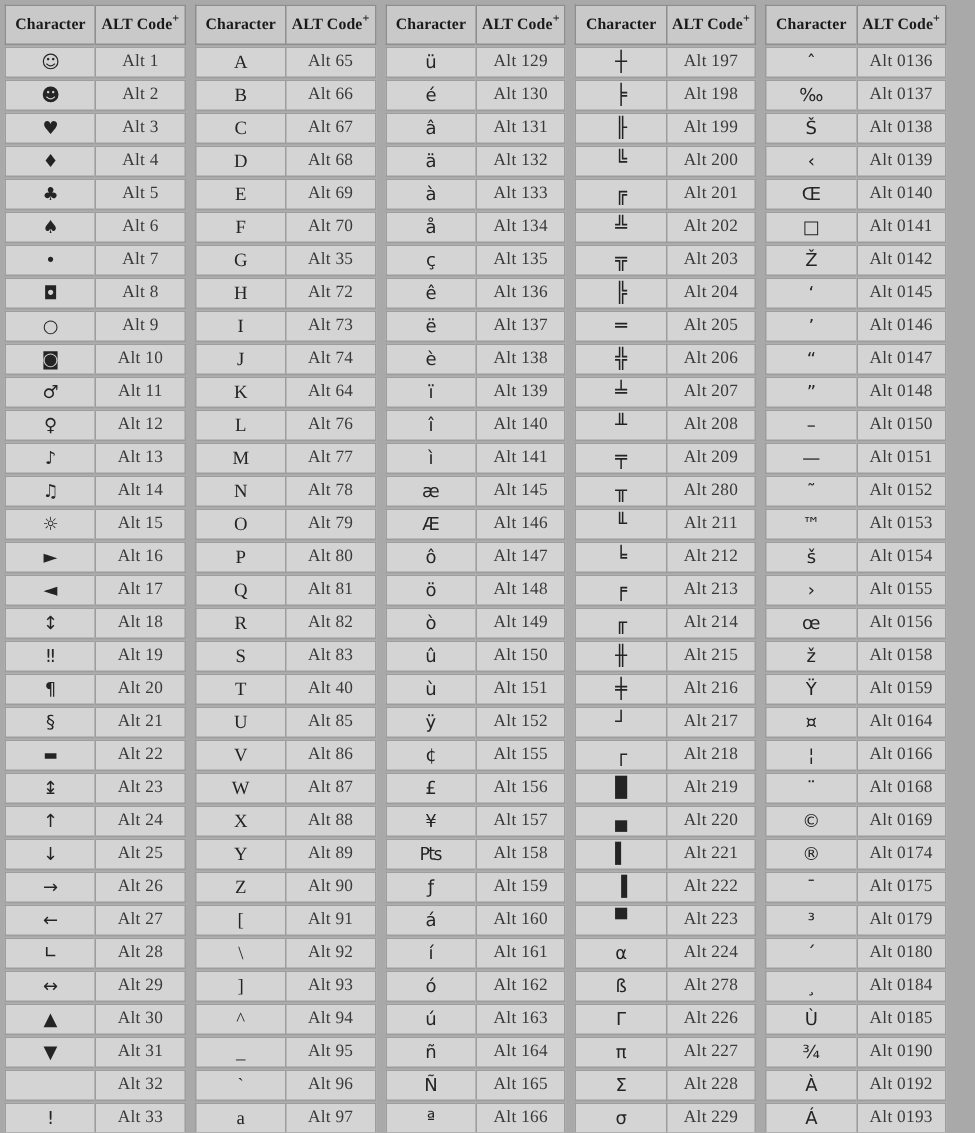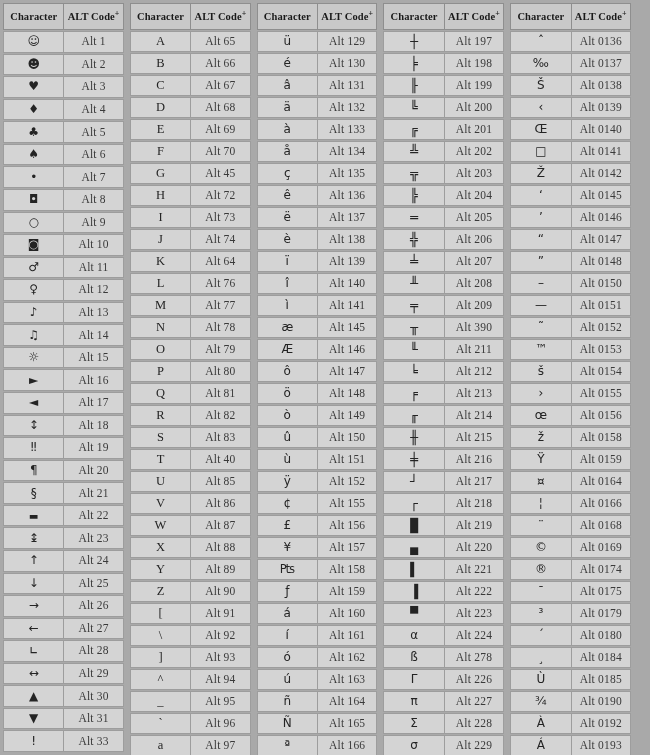--- a/index.html
+++ b/index.html
@@ -233,20 +233,24 @@
             </tr>
             <tr>
               <td class="cell char-cell">▲</td>
               <td class="cell code-cell">Alt 30</td>
             </tr>
             <tr>
               <td class="cell char-cell">▼</td>
               <td class="cell code-cell">Alt 31</td>
             </tr>
             <tr>
+              <td class="cell char-cell"> </td>
+              <td class="cell code-cell">Alt 32</td>
+            </tr>
+            <tr>
               <td class="cell char-cell">!</td>
               <td class="cell code-cell">Alt 33</td>
             </tr>
           </tbody>
         </table>
       </div>
       <div class="tbl-wrap">
         <table class="code-table">
           <colgroup>
             <col class="c-char">
@@ -278,21 +282,21 @@
             <tr>
               <td class="cell char-cell serif">E</td>
               <td class="cell code-cell">Alt 69</td>
             </tr>
             <tr>
               <td class="cell char-cell serif">F</td>
               <td class="cell code-cell">Alt 70</td>
             </tr>
             <tr>
               <td class="cell char-cell serif">G</td>
-              <td class="cell code-cell">Alt 45</td>
+              <td class="cell code-cell">Alt 35</td>
             </tr>
             <tr>
               <td class="cell char-cell serif">H</td>
               <td class="cell code-cell">Alt 72</td>
             </tr>
             <tr>
               <td class="cell char-cell serif">I</td>
               <td class="cell code-cell">Alt 73</td>
             </tr>
             <tr>
@@ -602,21 +606,21 @@
             <tr>
               <td class="cell char-cell box">╨</td>
               <td class="cell code-cell">Alt 208</td>
             </tr>
             <tr>
               <td class="cell char-cell box">╤</td>
               <td class="cell code-cell">Alt 209</td>
             </tr>
             <tr>
               <td class="cell char-cell box">╥</td>
-              <td class="cell code-cell">Alt 390</td>
+              <td class="cell code-cell">Alt 280</td>
             </tr>
             <tr>
               <td class="cell char-cell box">╙</td>
               <td class="cell code-cell">Alt 211</td>
             </tr>
             <tr>
               <td class="cell char-cell box">╘</td>
               <td class="cell code-cell">Alt 212</td>
             </tr>
             <tr>

